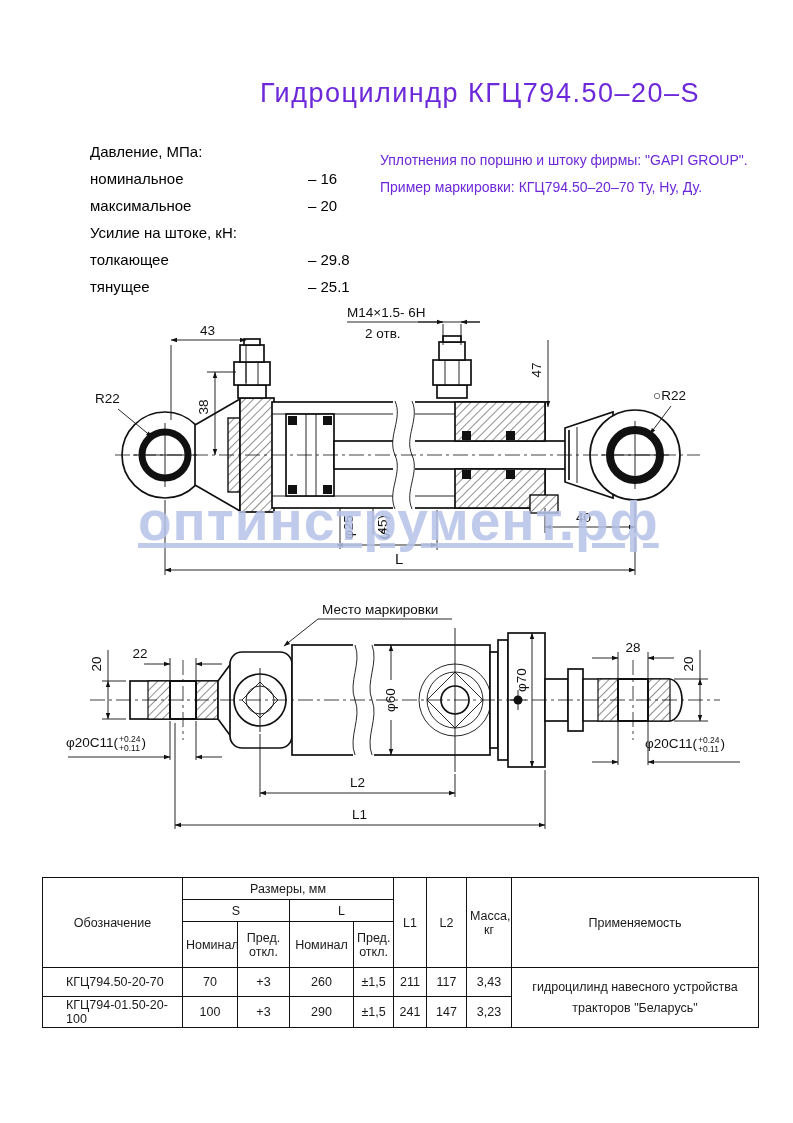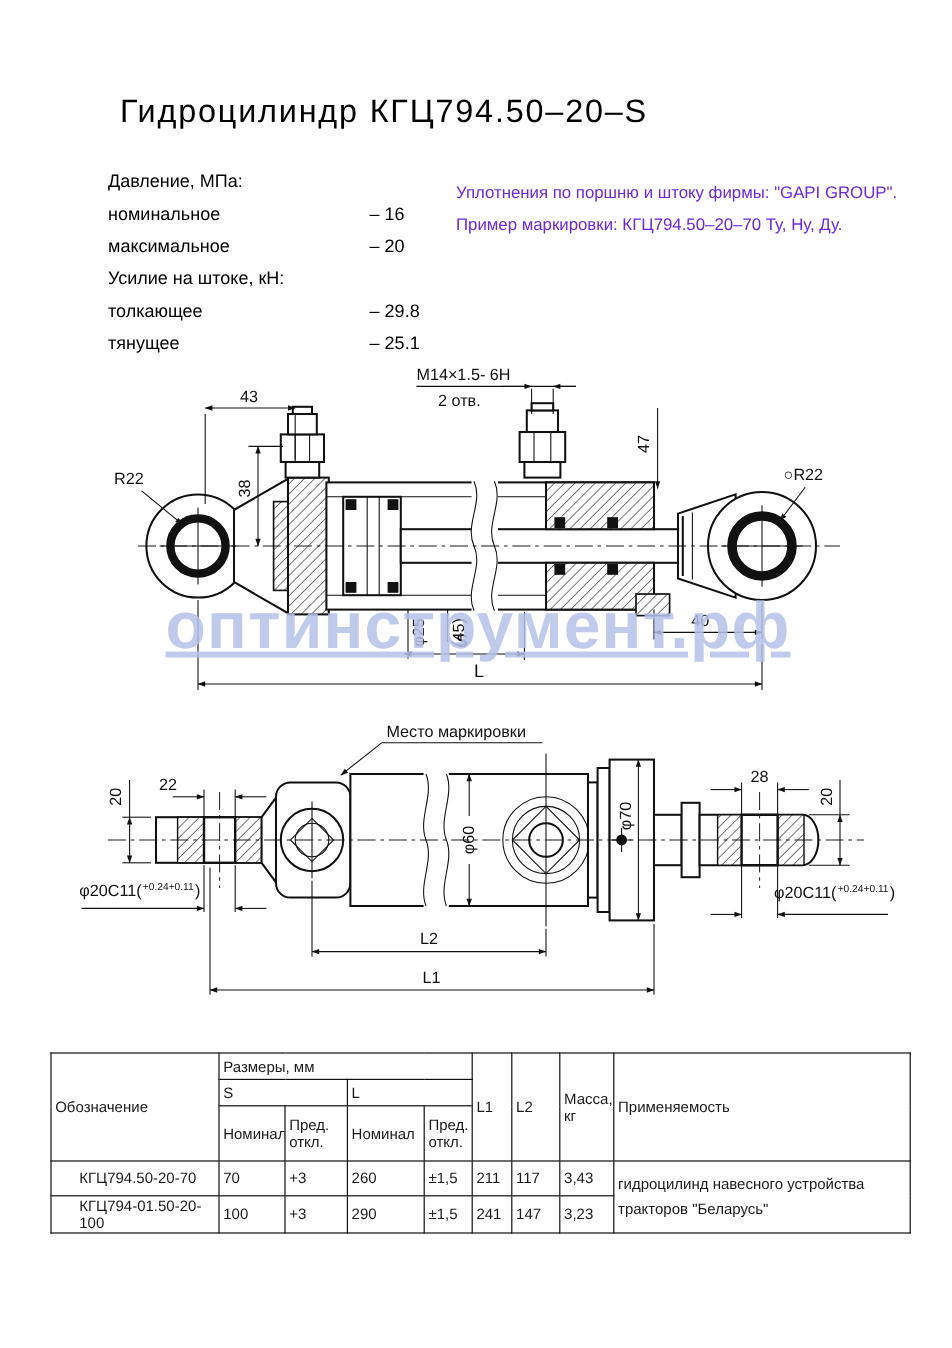--- a/index.html
+++ b/index.html
@@ -1,46 +1,46 @@
 <!DOCTYPE html>
 <html><head>
 <meta charset="utf-8">
 <style>
   html,body{margin:0;padding:0;}
   body{width:793px;height:1123px;background:#fff;position:relative;
        font-family:"Liberation Sans",sans-serif;color:#111;overflow:hidden;}
   .abs{position:absolute;}
   
-  #title{left:100px;top:78px;width:600px;text-align:left;font-size:27px;
-         letter-spacing:1.5px;color:#000000;}
+  #title{left:100px;top:78px;width:600px;text-align:right;font-size:27px;
+         letter-spacing:1.5px;color:#6d28d9;}
   
   #specs{left:90px;top:138px;width:300px;font-size:15px;color:#000000;}
   #specs .row{display:grid;grid-template-columns:218px auto;height:27px;align-items:center;}
   
   #notes{left:380px;top:147px;width:370px;font-size:14px;line-height:27px;color:#6d28d9;}
   
   #watermark{left:138px;top:489px;font-size:55px;font-weight:bold;letter-spacing:1px;
              color:#b6c2e8;opacity:.85;z-index:30;white-space:nowrap;}
   
   svg text{font-family:"Liberation Sans",sans-serif;fill:#111;}
   .dt{font-size:13.5px;}
   .dtb{font-size:15px;}
   .cl{stroke:#111;stroke-width:1.7;fill:none;}
   .clf{stroke:#111;stroke-width:1.7;fill:#fff;}
   .tl{stroke:#111;stroke-width:0.9;fill:none;}
   .ctr{stroke:#111;stroke-width:0.8;fill:none;stroke-dasharray:15 4 3 4;}
   .blk{fill:#111;stroke:none;}
   
   .holelabel{font-size:13.5px;color:#111;display:flex;align-items:flex-start;z-index:5;}
-  .holelabel .tols{display:inline-flex;flex-direction:row;font-size:8.5px;line-height:9px;
+  .holelabel .tols{display:inline-flex;flex-direction:column;font-size:8.5px;line-height:9px;
                    margin:0 1px;}
   
   #spec-table{left:42px;top:877px;width:716px;z-index:5;}
   table{border-collapse:collapse;width:716px;table-layout:fixed;}
-  td{border:1px solid #111;font-size:12.5px;text-align:left;padding:1px 3px;
+  td{border:1px solid #111;font-size:12.5px;text-align:center;padding:1px 3px;
      color:#1a1a1a;overflow:hidden;}
   td.des{text-align:left;padding-left:23px;}
   tr.h1{height:22px;} tr.h2{height:22px;} tr.h3{height:46px;} tr.d{height:29px;}
   td.app{font-size:12.5px;line-height:21px;}
 </style>
 </head>
 <body>
 
 <div class="abs" id="title">Гидроцилиндр КГЦ794.50–20–S</div>
 

